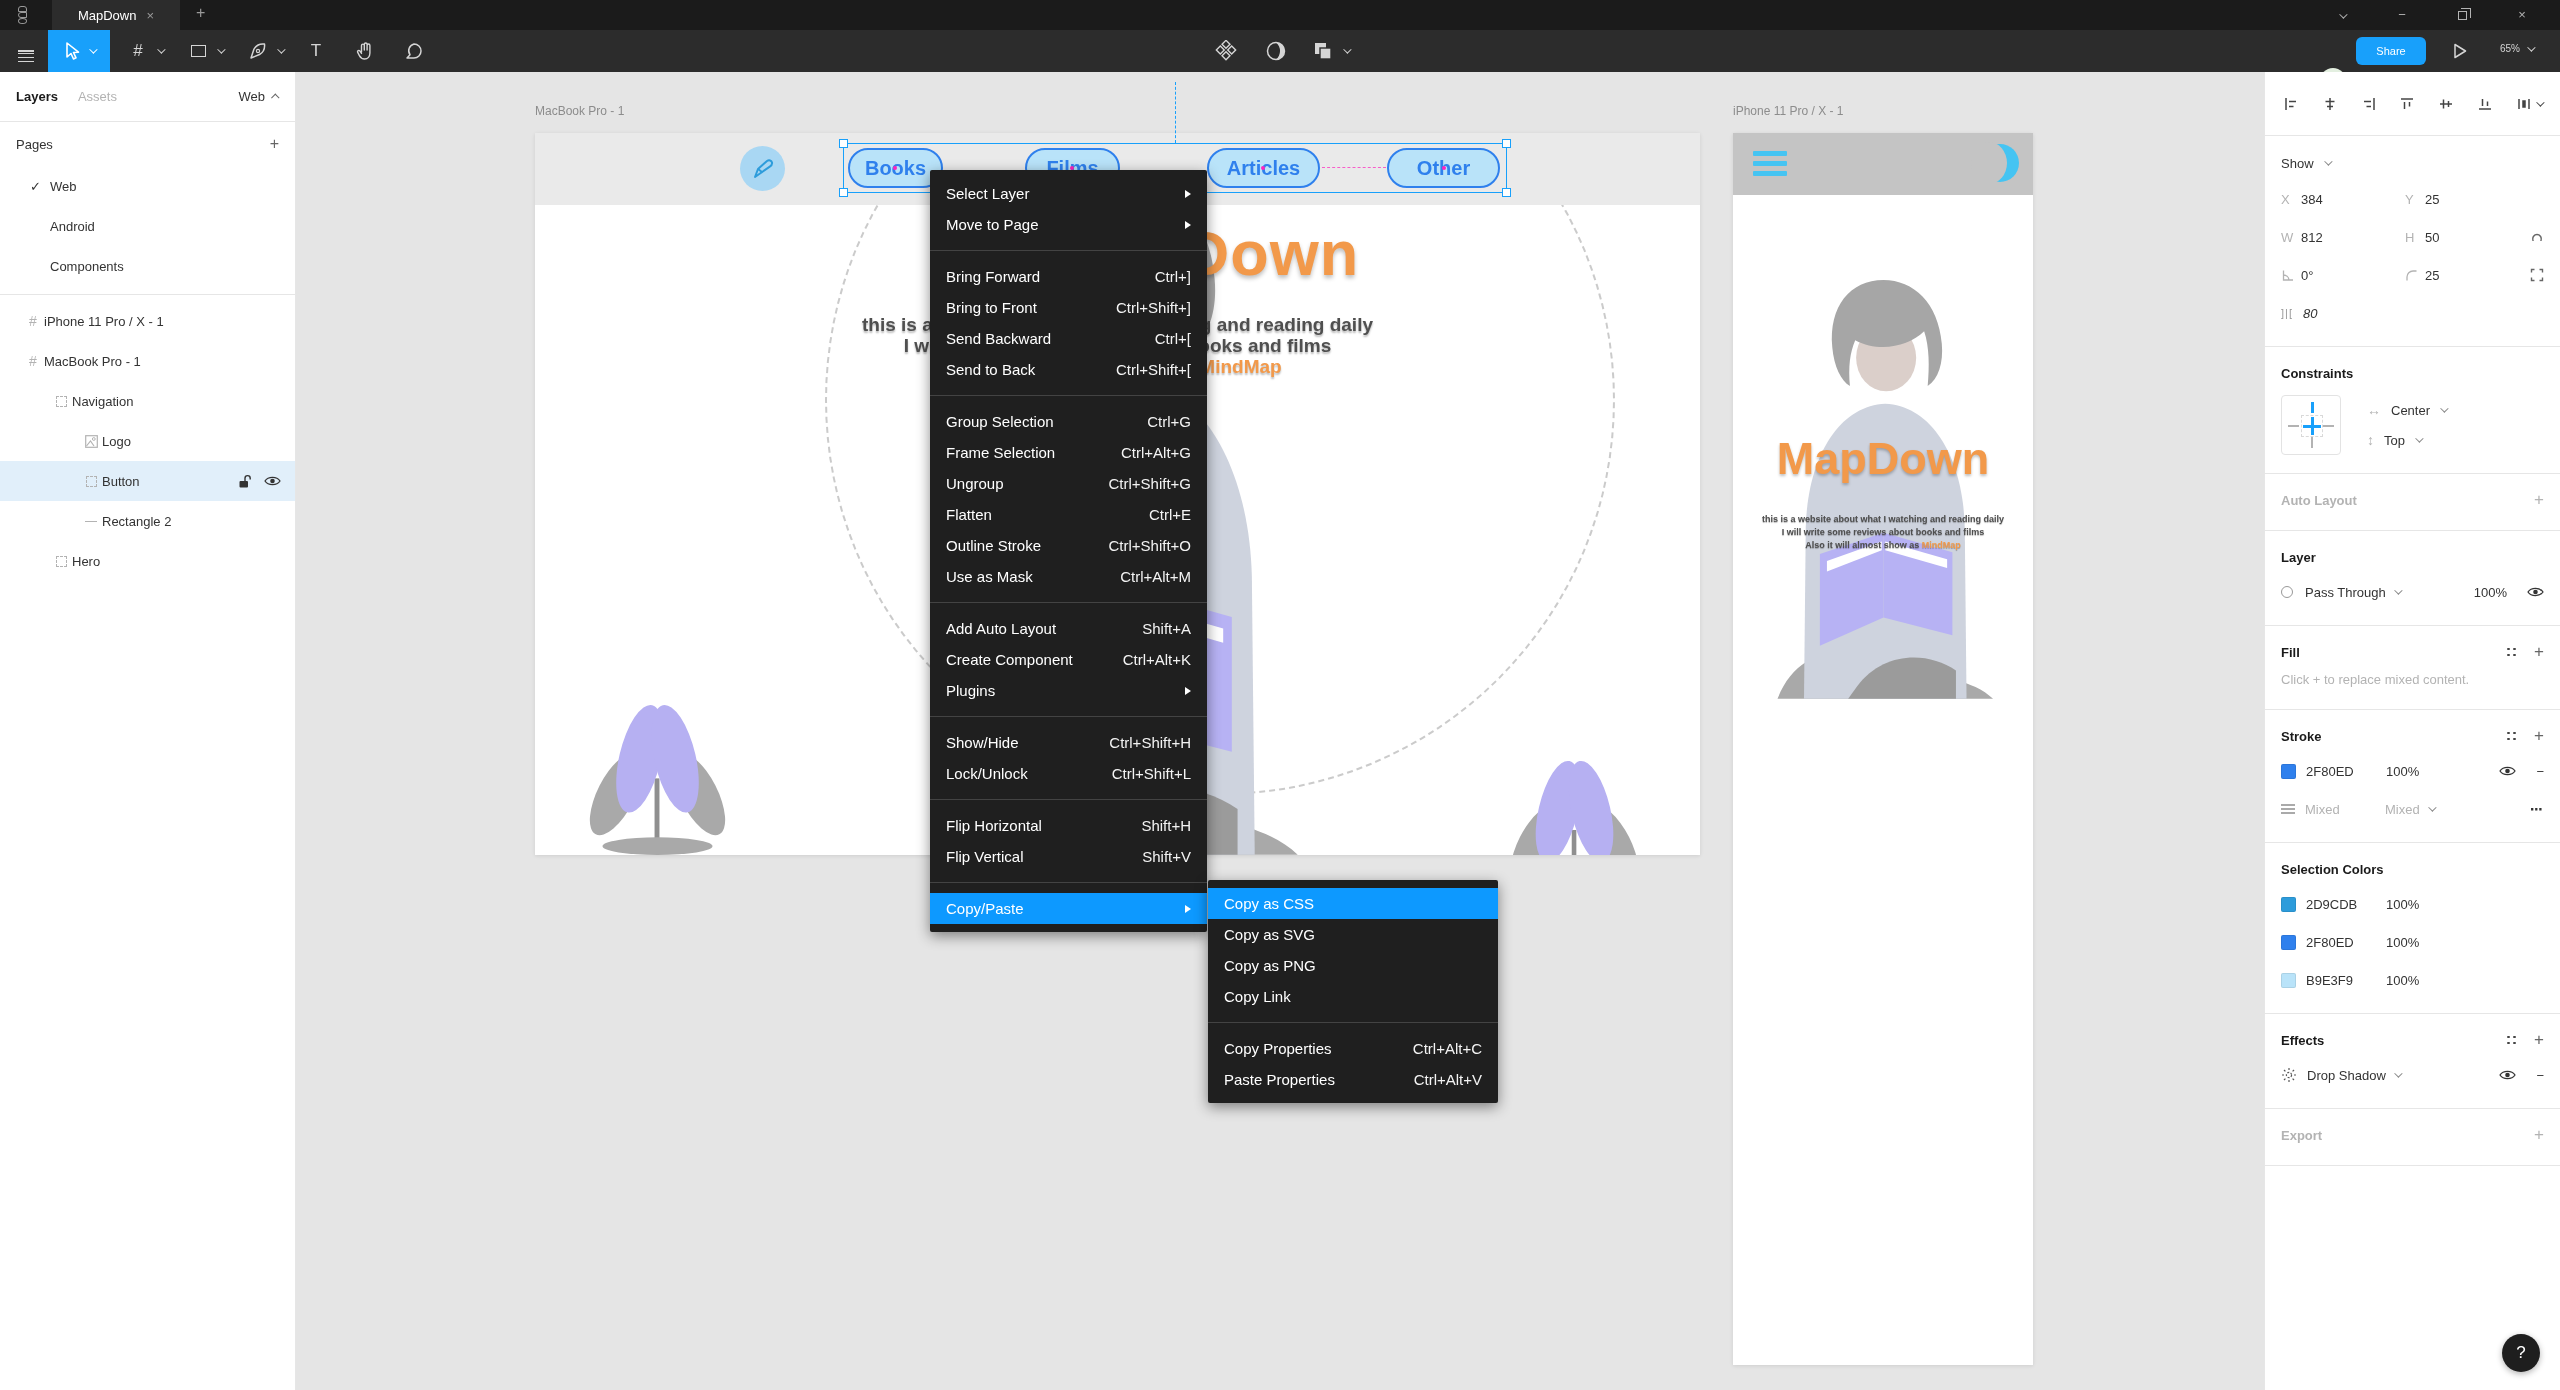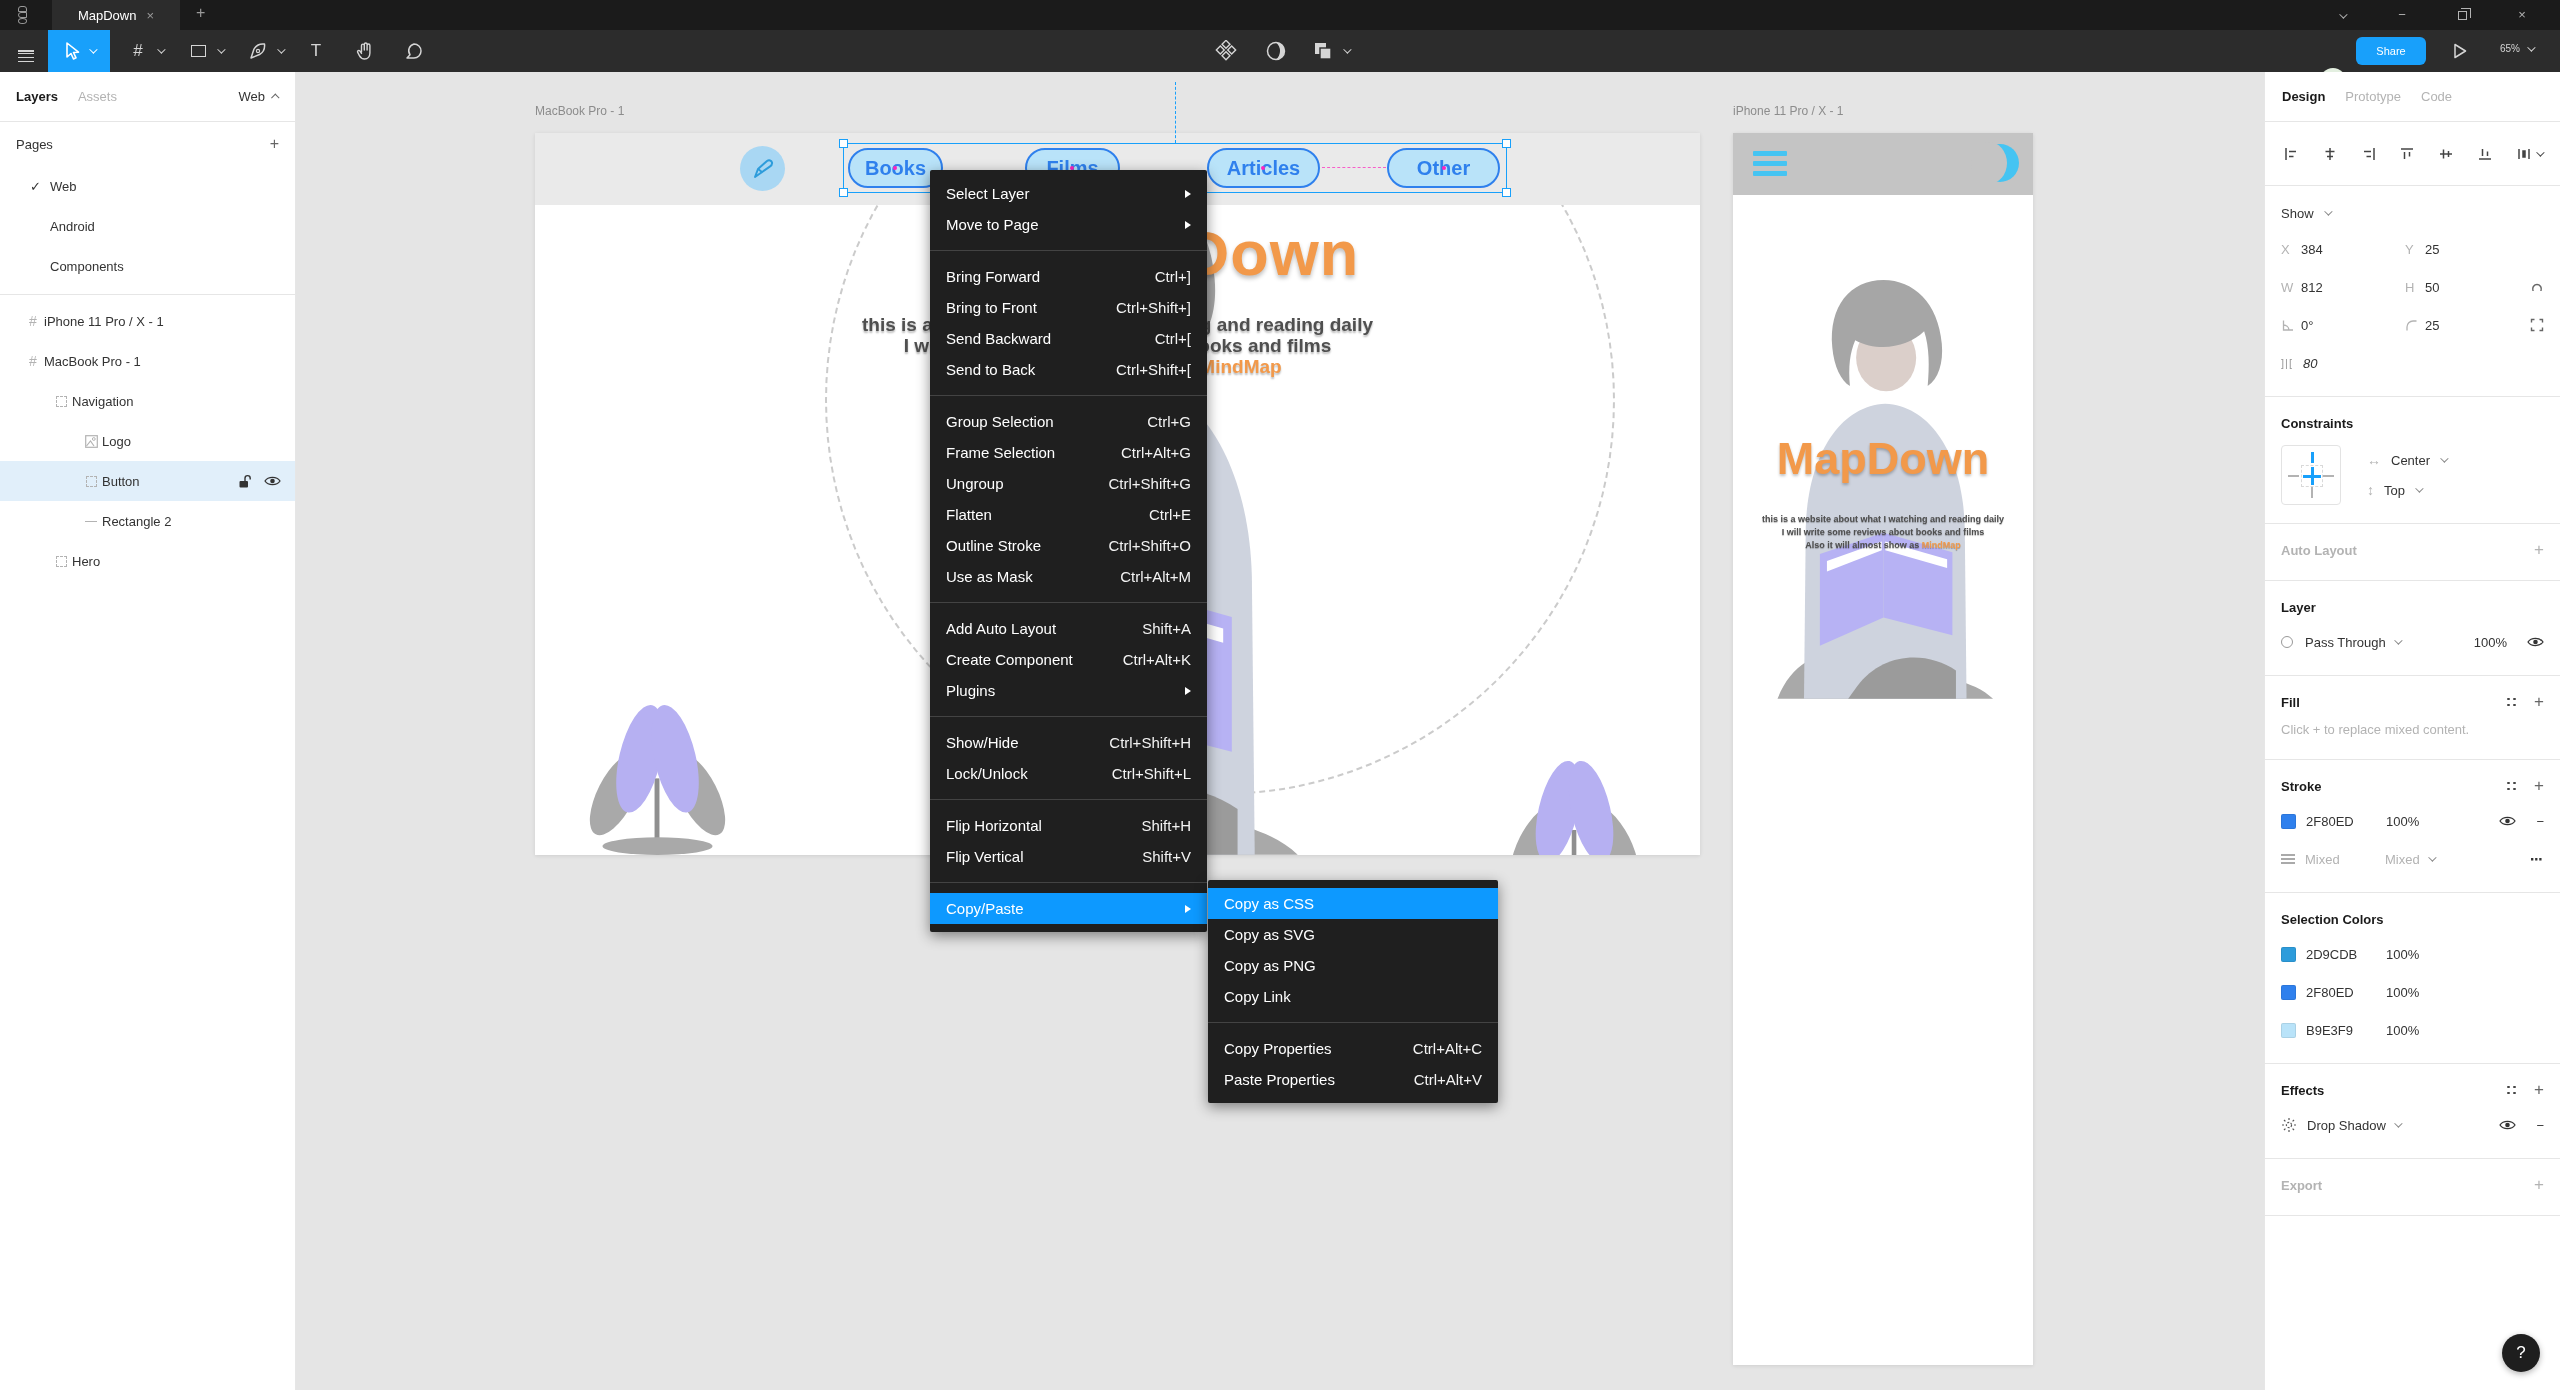--- a/index.html
+++ b/index.html
@@ -540,25 +540,20 @@
       <span class="mi-label">Copy Properties</span>
       <span class="mi-sc">Ctrl+Alt+C</span>
     </div>
   <div class="mi">
       <span class="mi-label">Paste Properties</span>
       <span class="mi-sc">Ctrl+Alt+V</span>
     </div>
 </div>
 
 <div id="inspector">
-  <div class="ins-tabs">
-    <span class="ins-tab-active">Design</span>
-    <span class="ins-tab">Prototype</span>
-    <span class="ins-tab">Code</span>
-  </div>
   <div class="align-row">
     <span>
         <svg class="ic" width="16" height="16" viewBox="0 0 16 16" stroke="#444" stroke-width="1.5">
           <line x1="3" y1="2" x2="3" y2="14"></line>
           <line x1="6" y1="5.5" x2="13" y2="5.5"></line>
           <line x1="6" y1="10.5" x2="10.5" y2="10.5"></line>
         </svg>
       </span>
     <span>
         <svg class="ic" width="16" height="16" viewBox="0 0 16 16" stroke="#444" stroke-width="1.5">

